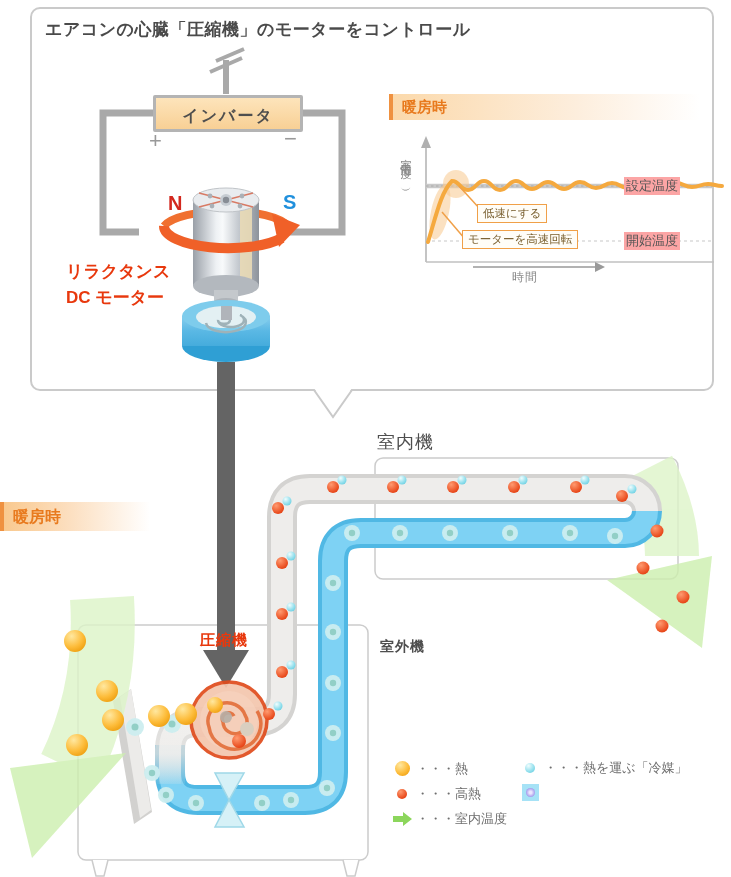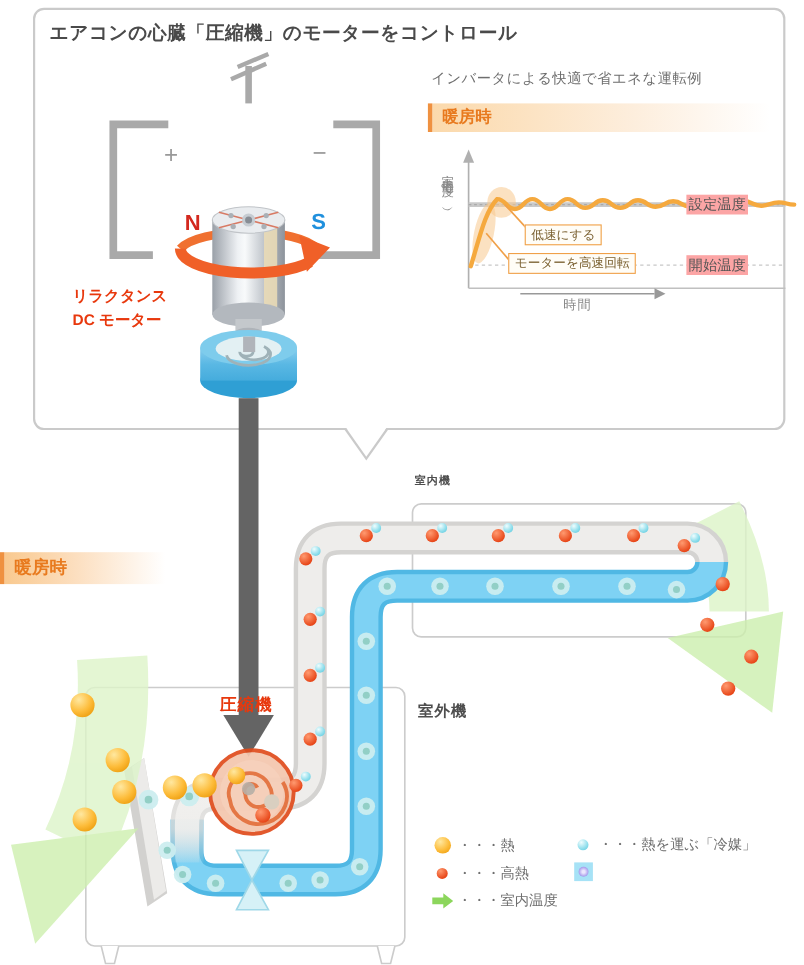--- a/index.html
+++ b/index.html
@@ -17,32 +17,32 @@
   #badge-cycle{left:0px;top:502px;width:150px;height:29px;line-height:29px;font-size:16px;
                background:linear-gradient(90deg,#f9c98f 0%,#fcdfc0 45%,rgba(255,255,255,0) 100%);}
   #inverter-box{left:153px;top:95px;width:150px;height:37px;line-height:35px;text-align:center;
                 background:linear-gradient(180deg,#fde4bb 0%,#f8d095 100%);
                 border:3px solid #b4b4b4;box-sizing:border-box;border-radius:2px;
                 font-size:16px;font-weight:bold;color:#4e4e4e;letter-spacing:2px;}
   #plus-sign{left:149px;top:128px;font-size:22px;color:#999;}
   #minus-sign{left:284px;top:126px;font-size:22px;color:#999;}
   #n-pole{left:168px;top:192px;font-size:20px;font-weight:bold;color:#d3281e;}
   #s-pole{left:283px;top:191px;font-size:20px;font-weight:bold;color:#2090dd;}
-  #motor-name{left:66px;top:259px;font-size:14px;font-weight:bold;color:#e8380d;line-height:1.5;}
+  #motor-name{left:66px;top:259px;font-size:17px;font-weight:bold;color:#e8380d;line-height:1.5;}
   #y-axis-label{left:398px;top:150px;font-size:11px;color:#888;writing-mode:vertical-rl;
                 text-orientation:upright;letter-spacing:3px;height:150px;}
   #x-axis-label{left:512px;top:269px;font-size:12px;color:#888;letter-spacing:1px;}
   .ref-label{font-size:13px;color:#555;background:#fca5a5;padding:0 2px;}
   #set-temp-label{left:624px;top:177px;}
   #start-temp-label{left:624px;top:232px;}
   .anno{position:absolute;z-index:3;font-size:11.5px;color:#7a6030;background:#fffdf7;
         border:1px solid #f0a048;padding:1px 5px;white-space:nowrap;}
   #anno-slow{left:477px;top:204px;}
   #anno-fast{left:462px;top:230px;}
-  #indoor-label{left:377px;top:430px;font-size:10px;font-weight:bold;color:#4e4e4e;letter-spacing:1px;}
+  #indoor-label{left:377px;top:430px;font-size:18px;font-weight:normal;color:#4e4e4e;letter-spacing:1px;}
   #outdoor-label{left:380px;top:638px;font-size:14px;font-weight:bold;color:#4e4e4e;letter-spacing:1px;}
   #compressor-label{left:200px;top:631px;font-size:15px;font-weight:bold;color:#e8380d;letter-spacing:1px;}
   svg#scene{position:absolute;left:0;top:0;z-index:1;}
   .legend-col{position:absolute;z-index:3;display:flex;flex-direction:column;}
   #legend-left{left:391px;top:756px;}
   #legend-right{left:519px;top:755px;}
   .legend-row{display:flex;align-items:center;height:25px;font-size:13px;color:#6e6e6e;}
   .licon{width:22px;display:flex;justify-content:center;align-items:center;margin-right:3px;}
   .ball-heat{width:15px;height:15px;border-radius:50%;
              background:radial-gradient(circle at 35% 28%,#ffe8a0,#fdbc3a 55%,#e89400);}
@@ -330,23 +330,23 @@
       <circle cx="107" cy="691" r="11" fill="url(#yellowBall)"></circle>
       <circle cx="113" cy="720" r="11" fill="url(#yellowBall)"></circle>
       <circle cx="77" cy="745" r="11" fill="url(#yellowBall)"></circle>
       <circle cx="159" cy="716" r="11" fill="url(#yellowBall)"></circle>
       <circle cx="186" cy="714" r="11" fill="url(#yellowBall)"></circle>
     </g>
   </svg>
 
   <div class="txt" id="main-title">エアコンの心臓「圧縮機」のモーターをコントロール</div>
 
-  <div class="txt" id="graph-caption">インバータによる快適で省エネな運転例</div>
   <div class="mode-badge" id="badge-graph">暖房時</div>
 
+  <div class="txt" id="inverter-box">インバータ</div>
   <div class="txt" id="plus-sign">+</div>
   <div class="txt" id="minus-sign">−</div>
   <div class="txt" id="n-pole">N</div>
   <div class="txt" id="s-pole">S</div>
   <div class="txt" id="motor-name">
     <div>リラクタンス</div>
     <div>DC モーター</div>
   </div>
 
   <div class="txt" id="y-axis-label">室内温度（℃）</div>

